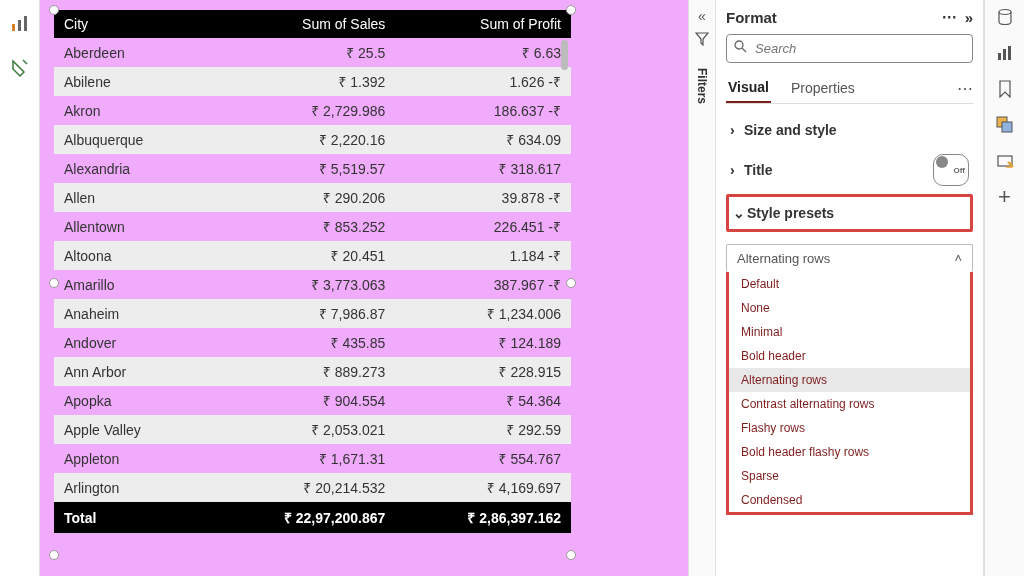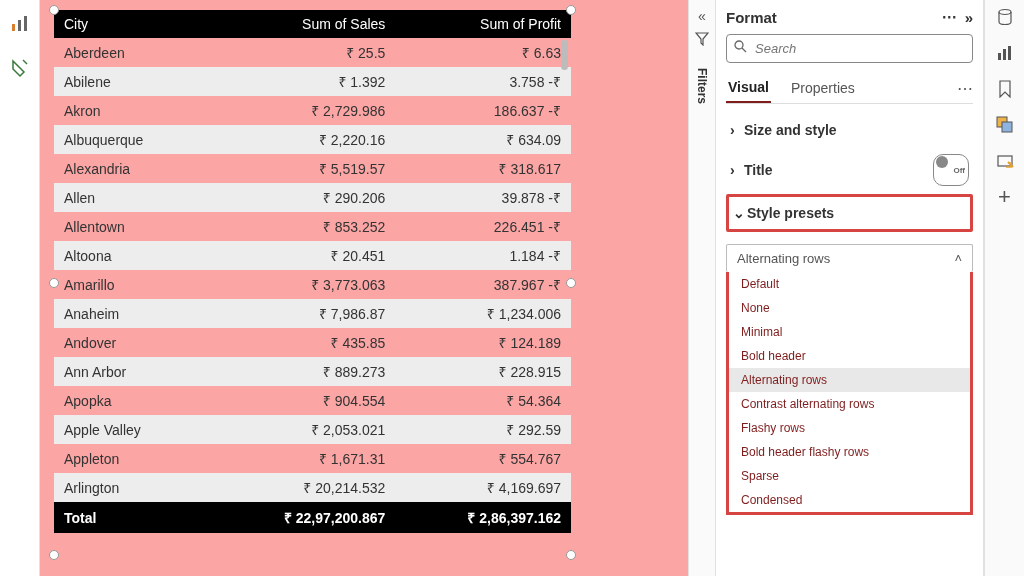--- a/index.html
+++ b/index.html
@@ -29,21 +29,21 @@
       height: 32px;
       margin: 0 auto;
       display: flex;
       align-items: center;
       justify-content: center;
       cursor: pointer;
     }
     .canvas-area {
       flex: 1;
       position: relative;
-      background: #fca5a5;
+      background: #f0abfc;
       padding: 10px 20px 10px 14px;
     }
     .visual-container {
       position: relative;
       width: 517px;
       height: 545px;
       border: none;
     }
     .selection-handle {
       position: absolute;
@@ -320,21 +320,21 @@
       </thead>
       <tbody id="tbody">
           <tr>
             <td>Aberdeen</td>
             <td>₹ 25.5</td>
             <td>₹ 6.63</td>
           </tr>
           <tr>
             <td>Abilene</td>
             <td>₹ 1.392</td>
-            <td>3.758 -₹</td>
+            <td>1.626 -₹</td>
           </tr>
           <tr>
             <td>Akron</td>
             <td>₹ 2,729.986</td>
             <td>186.637 -₹</td>
           </tr>
           <tr>
             <td>Albuquerque</td>
             <td>₹ 2,220.16</td>
             <td>₹ 634.09</td>

